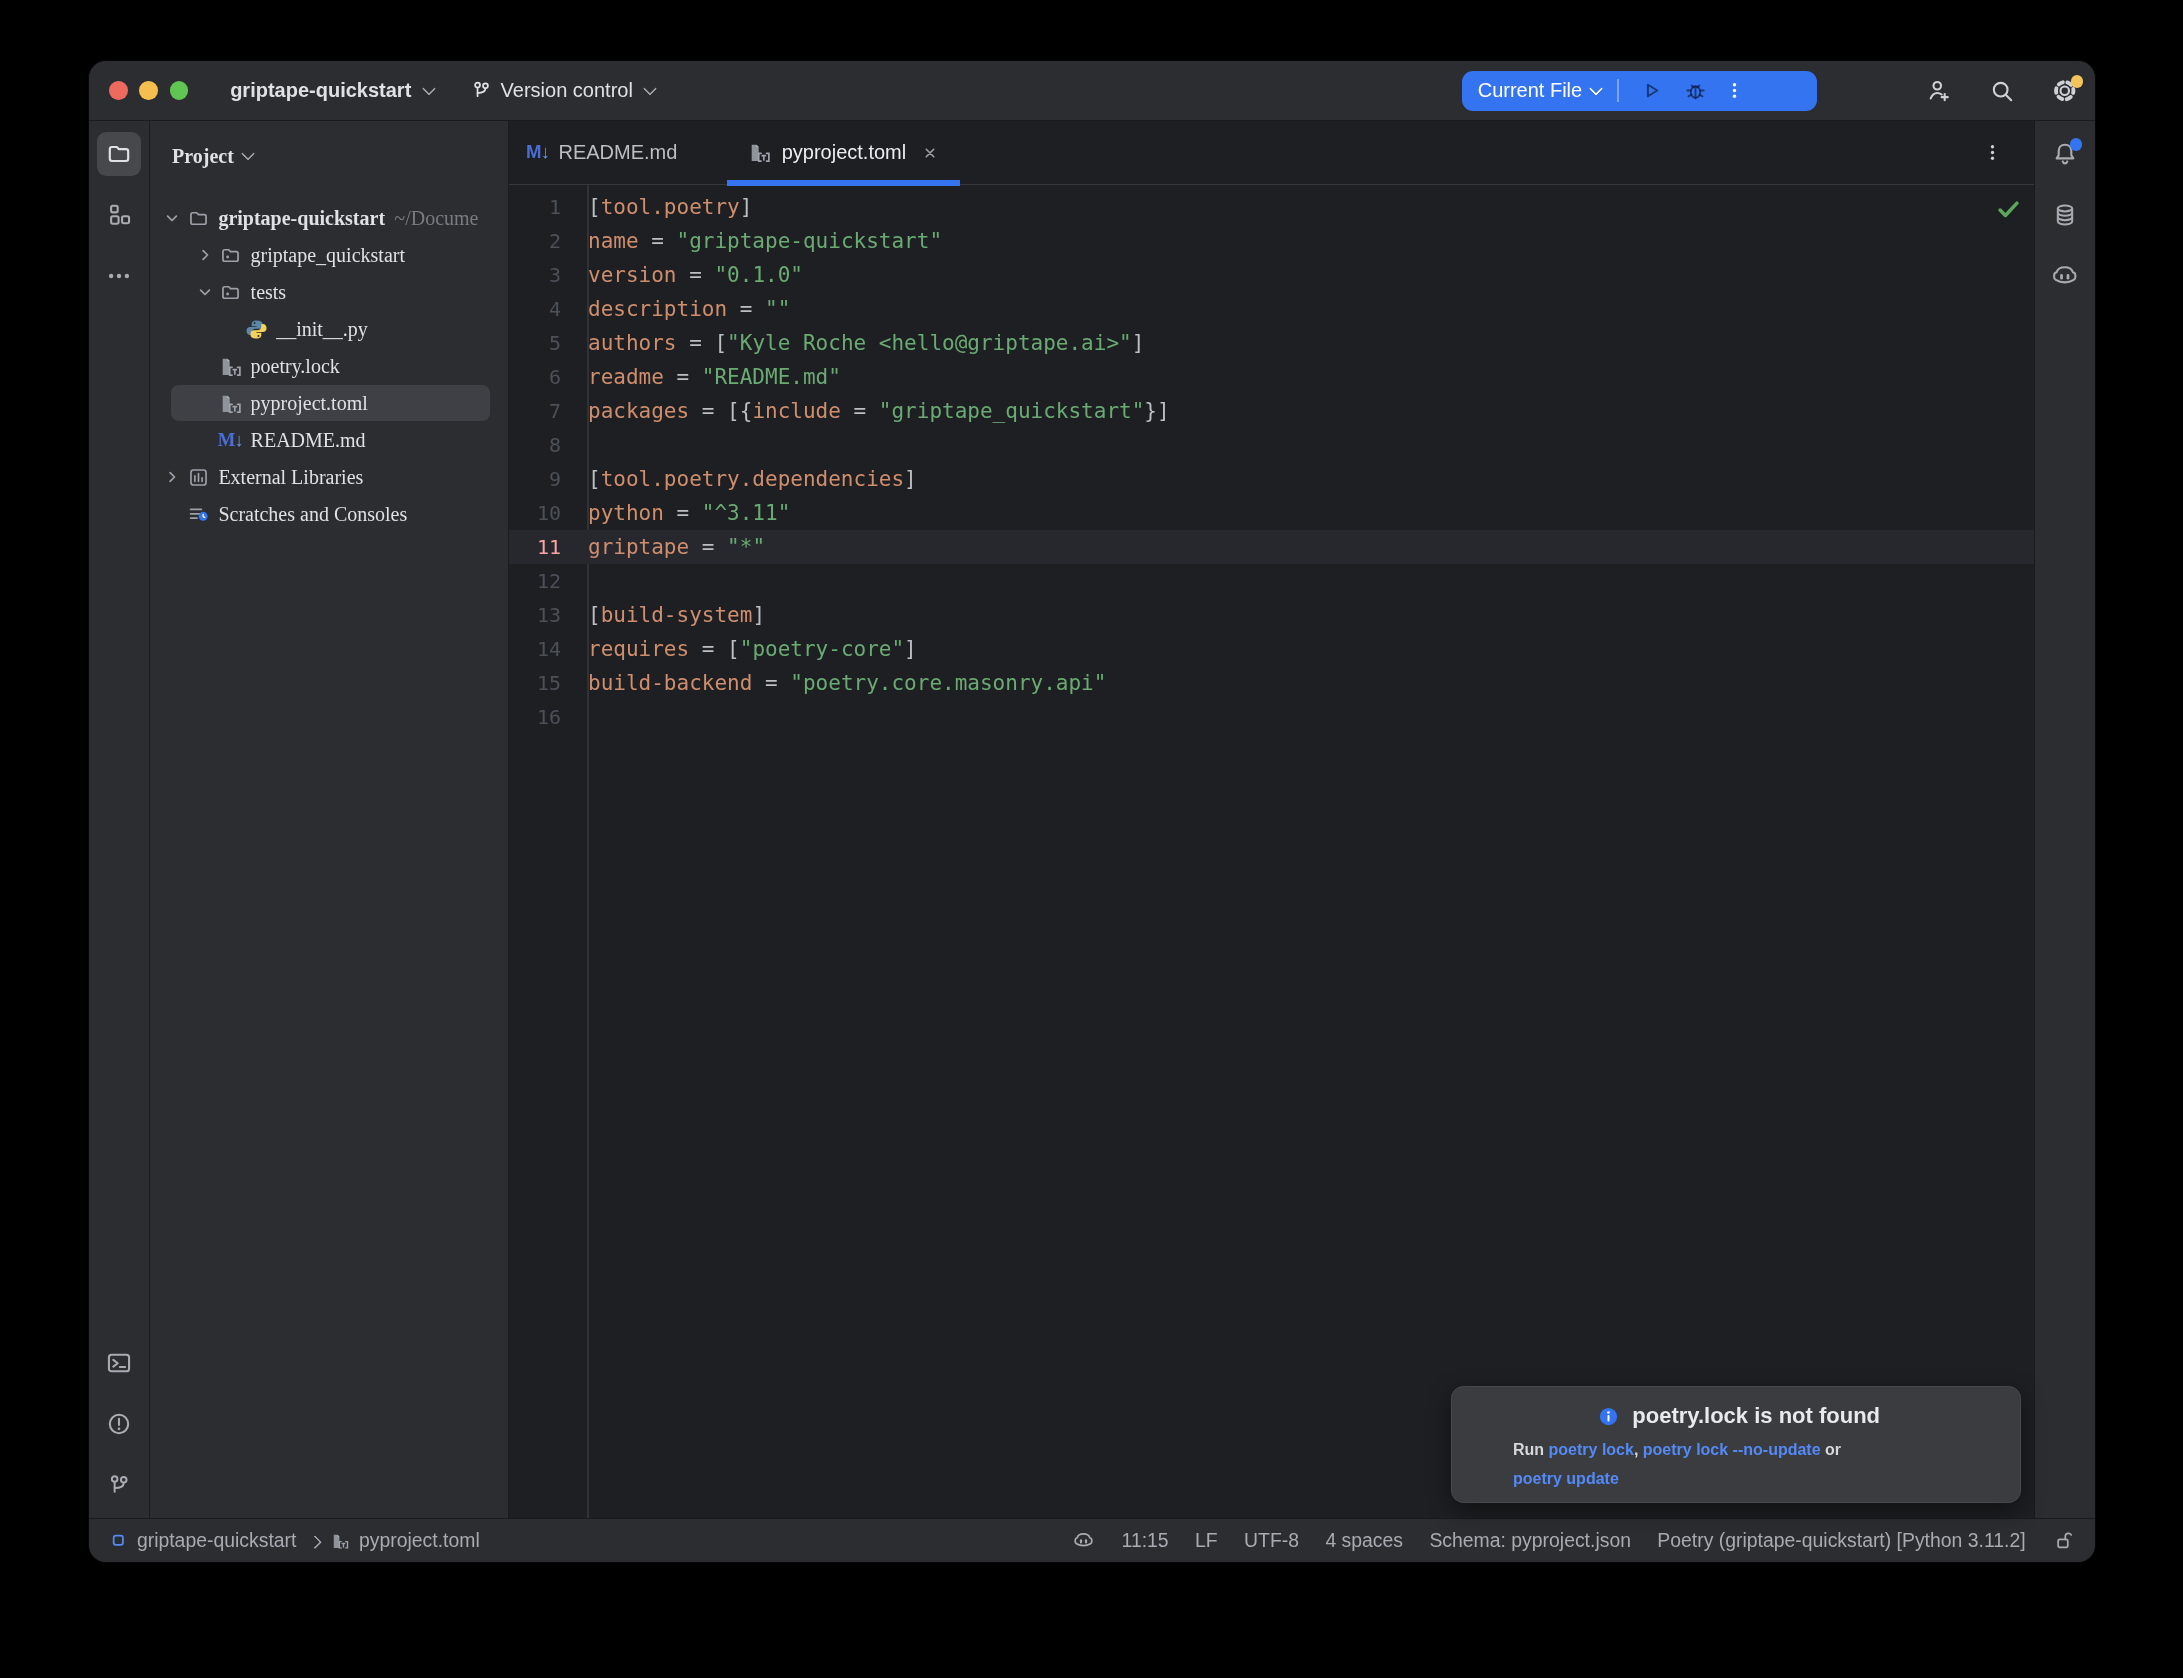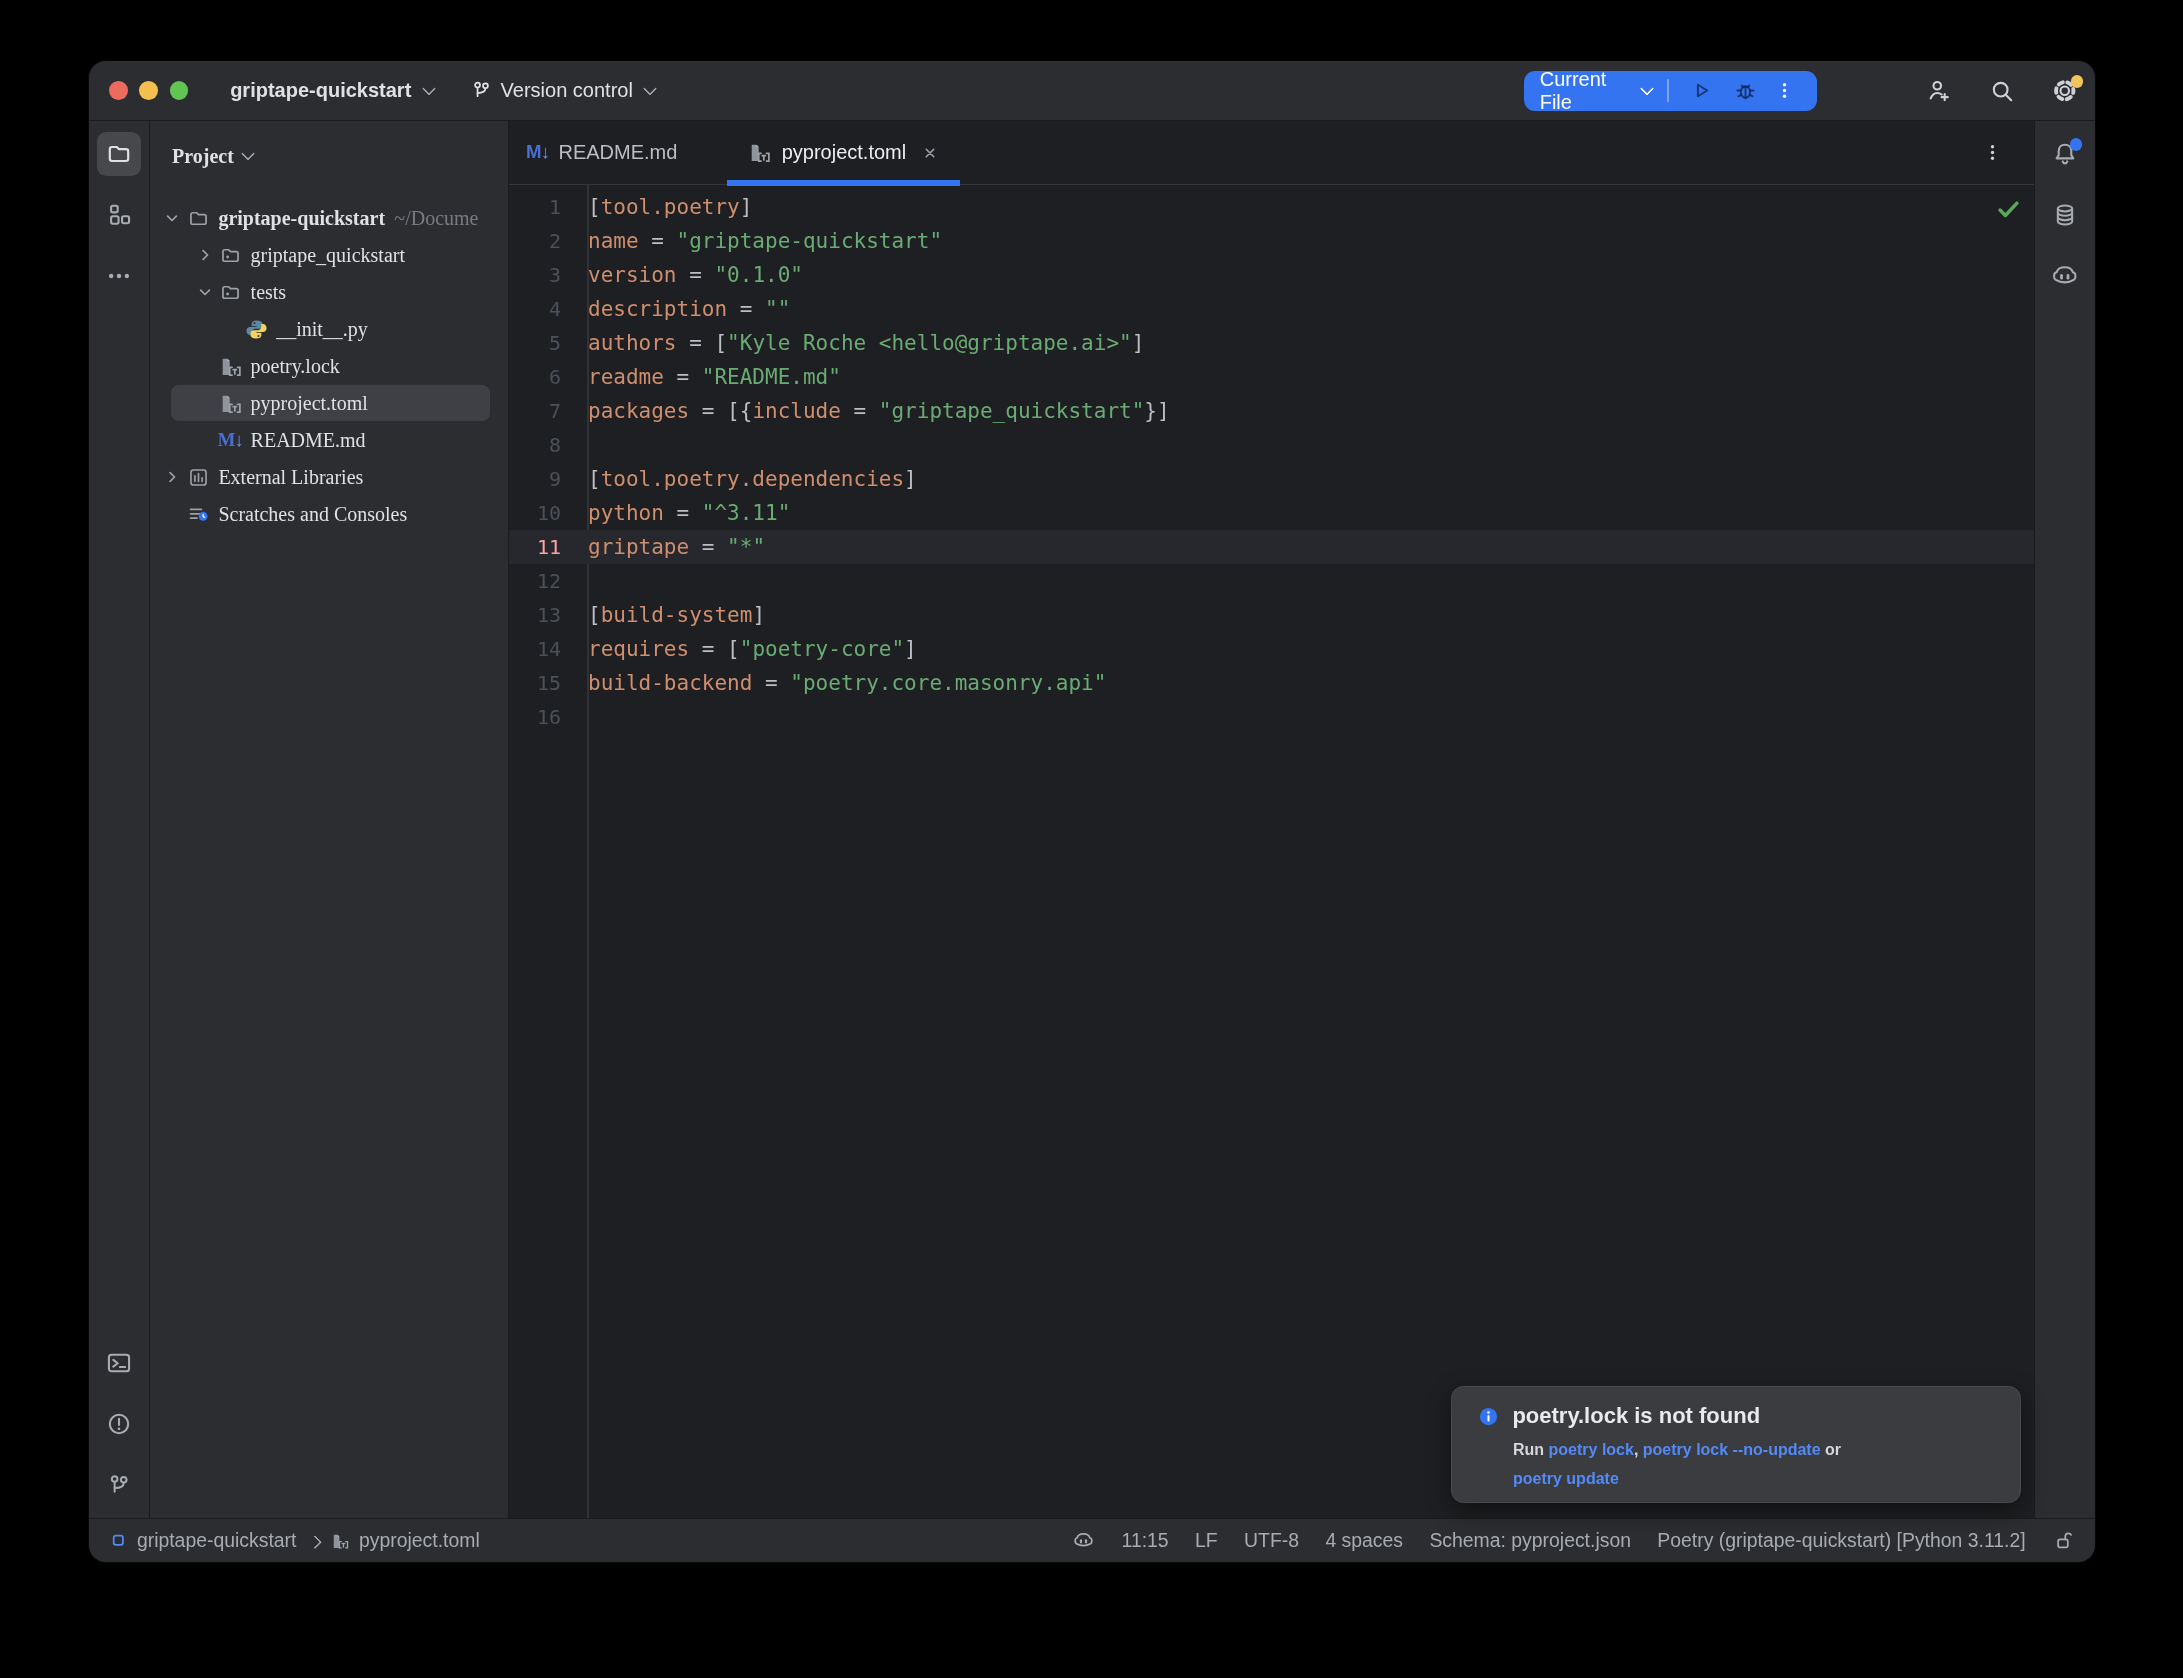--- a/index.html
+++ b/index.html
@@ -13,21 +13,21 @@
     display:flex;align-items:center;padding-left:20px;}
   .lights{display:flex;gap:11.7px;flex:none;}
   .light{width:18.6px;height:18.6px;border-radius:50%;}
   .tb-btn{display:flex;align-items:center;gap:7.8px;color:#DFE1E5;}
   .tb-proj{margin-left:42px;font-weight:600;}
   .tb-vcs{margin-left:36px;}
   .chev{width:10px;height:10px;border-right:2.3px solid #9DA0A8;border-bottom:2.3px solid #9DA0A8;
     transform:rotate(45deg) translate(-1.6px,-1.6px);border-radius:0.8px;flex:none;margin-left:4.7px;}
   .chev.right{transform:rotate(-45deg) translate(-0.8px,0.8px);}
   .spacer{flex:1;}
-  .run-pill{flex:none;width:293px;height:40px;border-radius:11px;background:#3574F0;color:#fff;
+  .run-pill{flex:none;width:355px;height:40px;border-radius:11px;background:#3574F0;color:#fff;
     display:flex;align-items:center;padding:0 15.5px;}
   .run-pill .lbl{font-weight:500;}
   .run-pill .chev{border-color:#fff;margin-left:9.3px;}
   .pill-div{width:1.6px;height:23px;background:rgba(255,255,255,.35);margin:0 11px 0 15.5px;flex:none;}
   .pill-ic{width:44px;height:40px;display:flex;align-items:center;justify-content:center;flex:none;color:rgba(8,20,48,.62);}
   .pill-ic.kebab{color:#fff;width:34px;}
   .tb-icons{display:flex;margin-left:106px;margin-right:14.8px;flex:none;}
   .tb-ic{width:31px;height:40px;display:flex;align-items:center;justify-content:center;color:#CED0D6;position:relative;}
   .tb-ic+.tb-ic{margin-left:32px;}
   .badge-dot{position:absolute;width:12.4px;height:12.4px;border-radius:50%;top:4.7px;right:-3.1px;}
@@ -71,21 +71,21 @@
   .cline.current{background:#26282E;}
   .gut{width:78px;flex:none;text-align:right;padding-right:26px;color:#4B5059;font-size:20px;}
   .cline.current .gut{color:#fca5a5;}
   .ctext{padding-left:1px;white-space:pre;}
   .tk-k{color:#CF8E6D;}.tk-s{color:#6AAB73;}.tk-p{color:#BCBEC4;}
   .inspect-check{position:absolute;top:14.8px;right:14px;}
   
   .notif{position:absolute;left:1362px;top:1325px;width:570px;height:117px;background:#3A3C3F;
     border:0.8px solid #47494C;border-radius:12.4px;box-shadow:0 7.8px 23px rgba(0,0,0,.45);
     padding:16.3px 20px 0 25px;z-index:40;}
-  .notif-head{display:flex;align-items:center;gap:12.4px;}
+  .notif-head{display:flex;align-items:center;gap:12.4px;justify-content:center;}
   .notif-title{font-weight:700;color:#E8EAED;font-size:22px;}
   .notif-body{margin-top:6.2px;padding-left:36px;font-size:16px;line-height:29px;color:#D5D7DD;font-weight:bold;}
   .nlink{color:#548AF7;}
   
   .statusbar{height:44px;flex:none;background:#2B2D30;border-top:1.6px solid #1A1B1D;display:flex;
     align-items:center;padding:0 20px;color:#A8ABB2;font-size:19.4px;}
   .crumbs{display:flex;align-items:center;gap:9.3px;}
   .sb-right{margin-left:auto;display:flex;align-items:center;gap:26.4px;}
   .sb-item{white-space:nowrap;}
   .md-ico{font-weight:800;font-size:18.6px;letter-spacing:-0.8px;display:inline-flex;align-items:center;line-height:1;}

